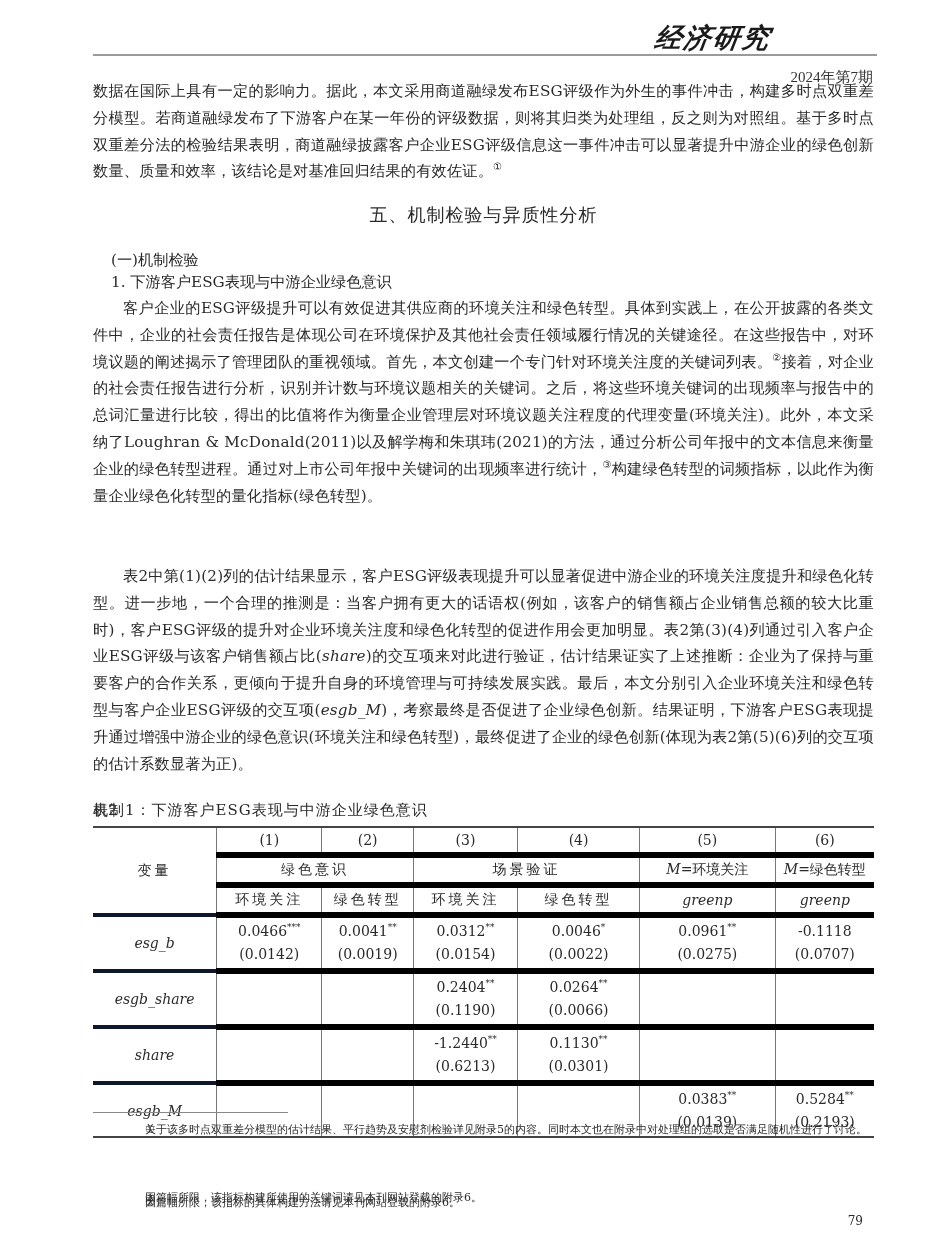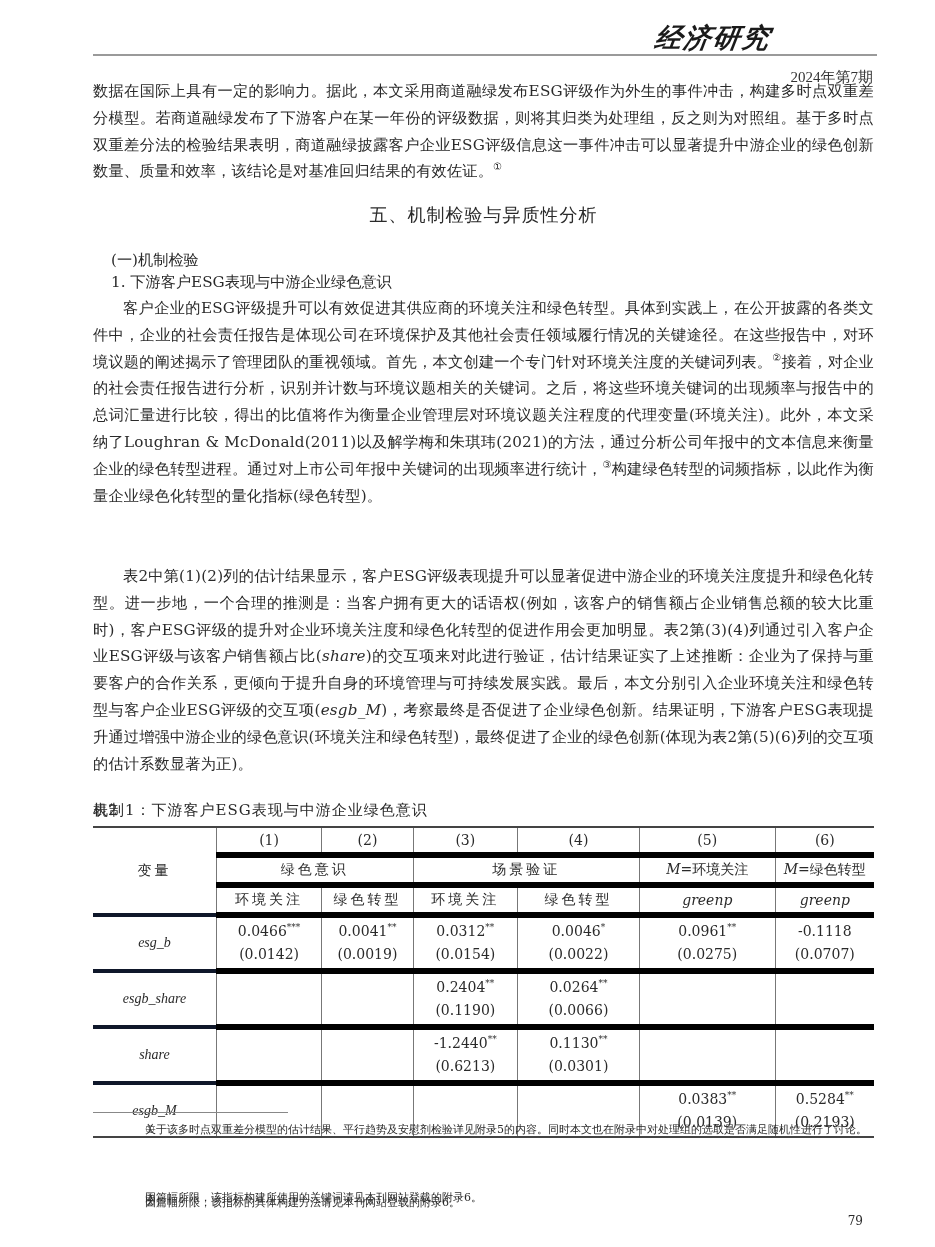--- a/index.html
+++ b/index.html
@@ -12,21 +12,21 @@
   .para.indent { text-indent:30px; }
   .section-title { position:absolute; left:93px; width:781px; top:203px; text-align:center; font-size:18px; letter-spacing:1px; }
   .subhead { position:absolute; left:111px; font-size:15.2px; }
   sup { font-size:10px; vertical-align:6px; line-height:0; }
   i.var { font-style:italic; }
   .table-caption { position:absolute; left:93px; width:781px; top:801px; font-size:15px; }
   .table-caption .num { position:absolute; left:0; top:0; }
   .table-caption .title { position:absolute; left:0; width:781px; top:0; letter-spacing:1px; }
   table.reg { position:absolute; left:93px; top:826px; width:781px; border-collapse:collapse; font-size:14px; color:#2a2a2a; }
   table.reg td { text-align:center; border-left:1px solid #777; padding:0; height:24px; vertical-align:middle; }
-  table.reg td.first { border-left:none; width:124px;font-family:Liberation Serif, serif; }
+  table.reg td.first { border-left:none; width:124px; }
   table.reg tr.top td { border-top:2px solid #444; }
   table.reg tr.hline td { border-top:6px solid #000000; }
   table.reg tr.hline td.first { border-top:4px solid #0f172a; }
   table.reg tr.bottom td { border-bottom:2px solid #444; }
   table.reg td.stat { line-height:23px; padding:2px 0; }
   table.reg .hdr-cn { letter-spacing:3px; }
   table.reg .varname { font-style:italic;margin-top:22px; }
   .stars { font-size:9px; vertical-align:6px; line-height:0; }
   .fn-rule { position:absolute; left:93px; top:1112px; width:195px; border-top:1px solid #888; }
   .footnote { position:absolute; left:93px; width:781px; font-size:11px; line-height:22px; text-align:justify; }

